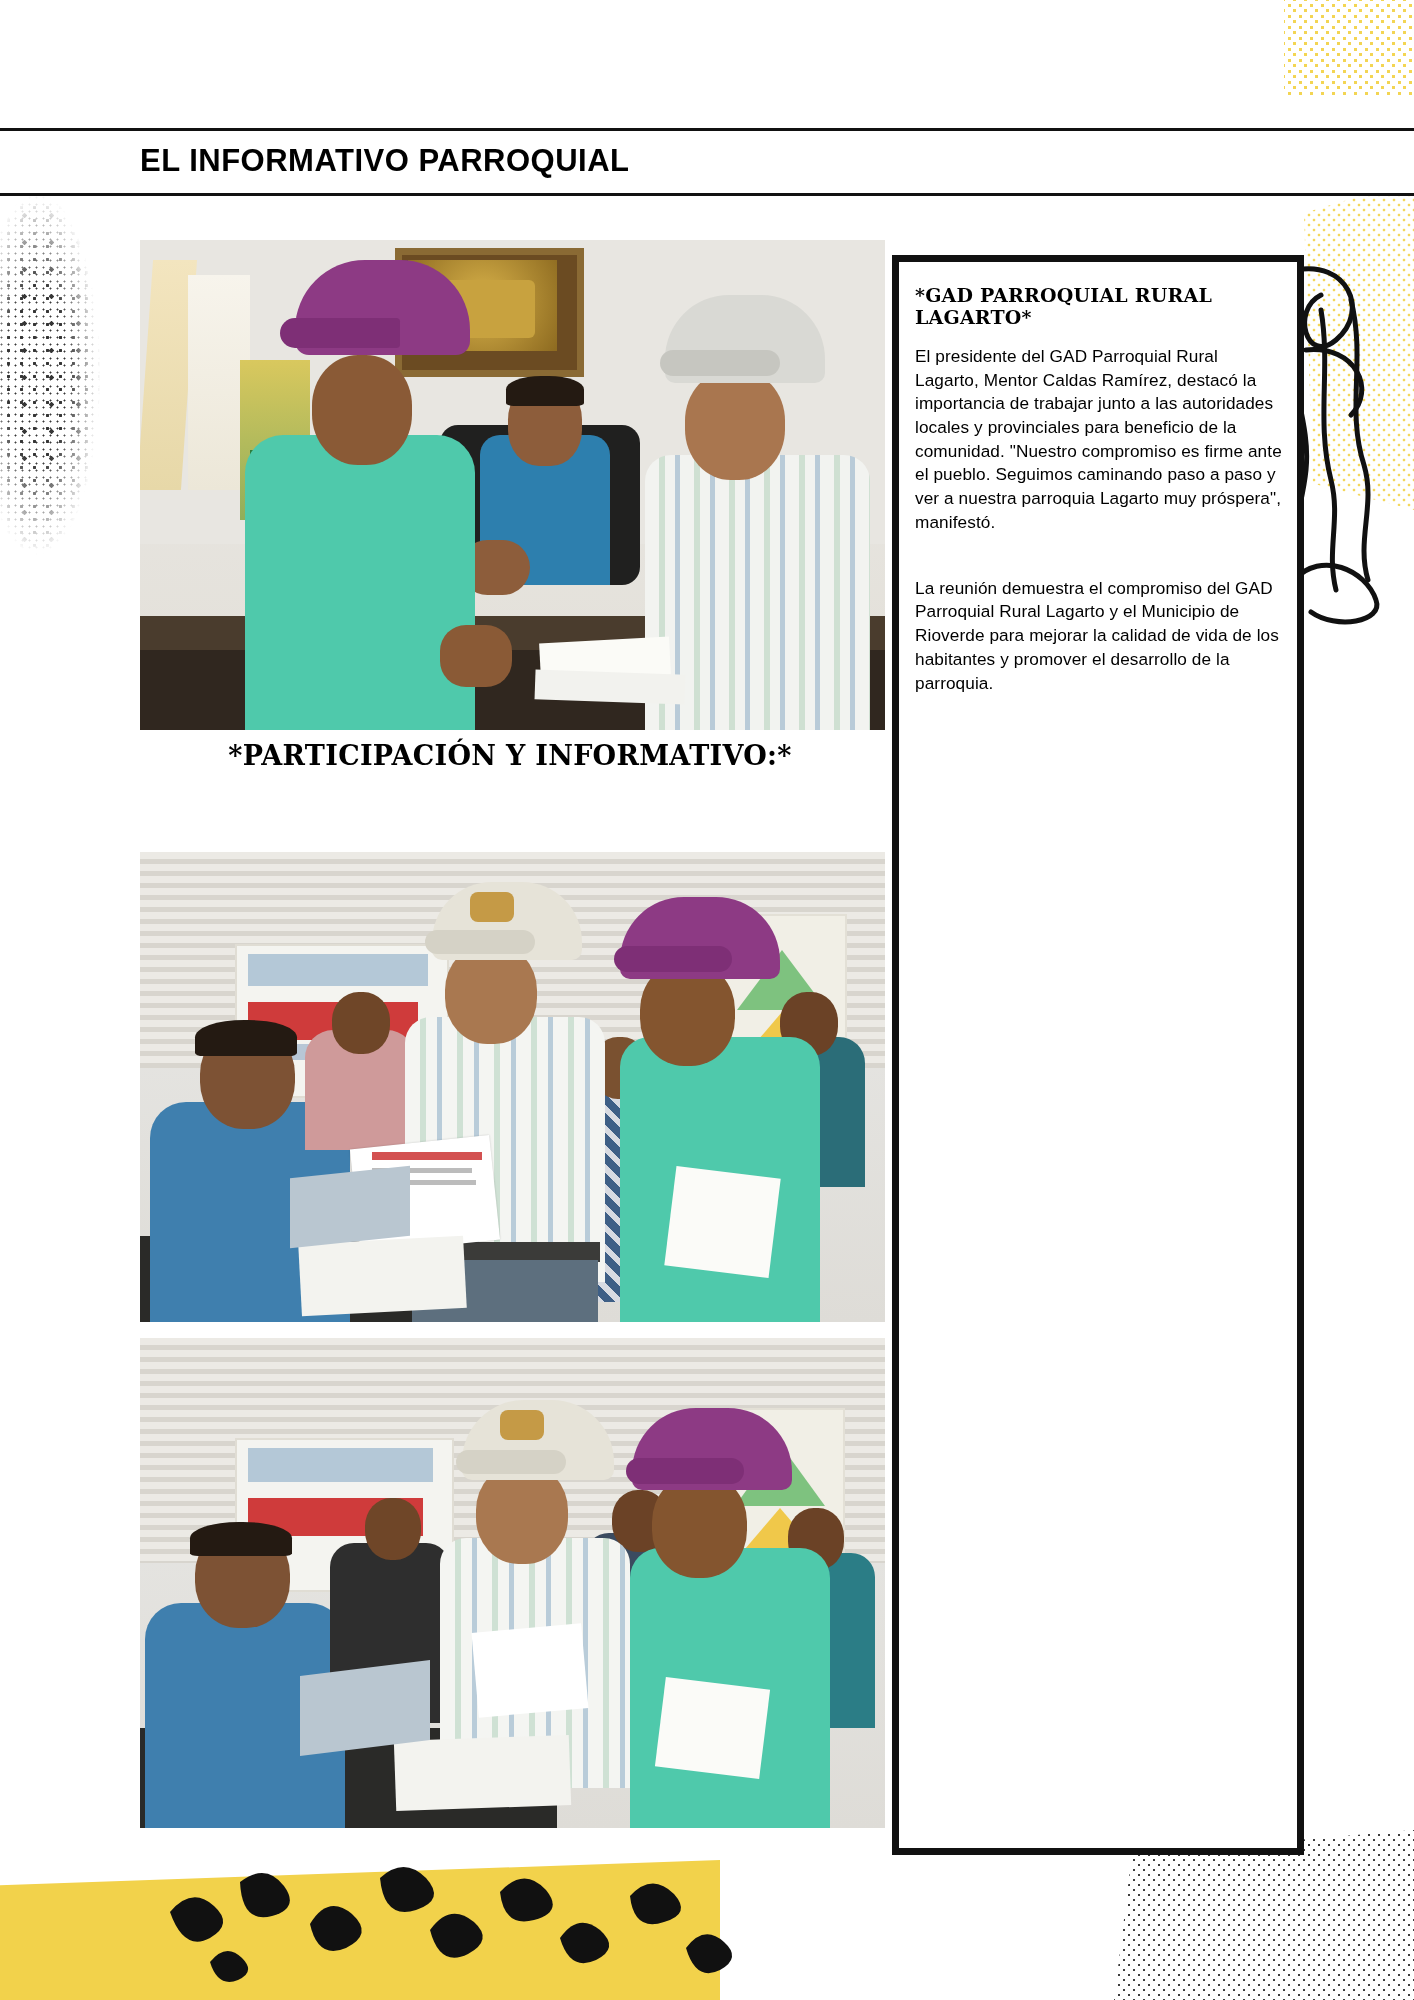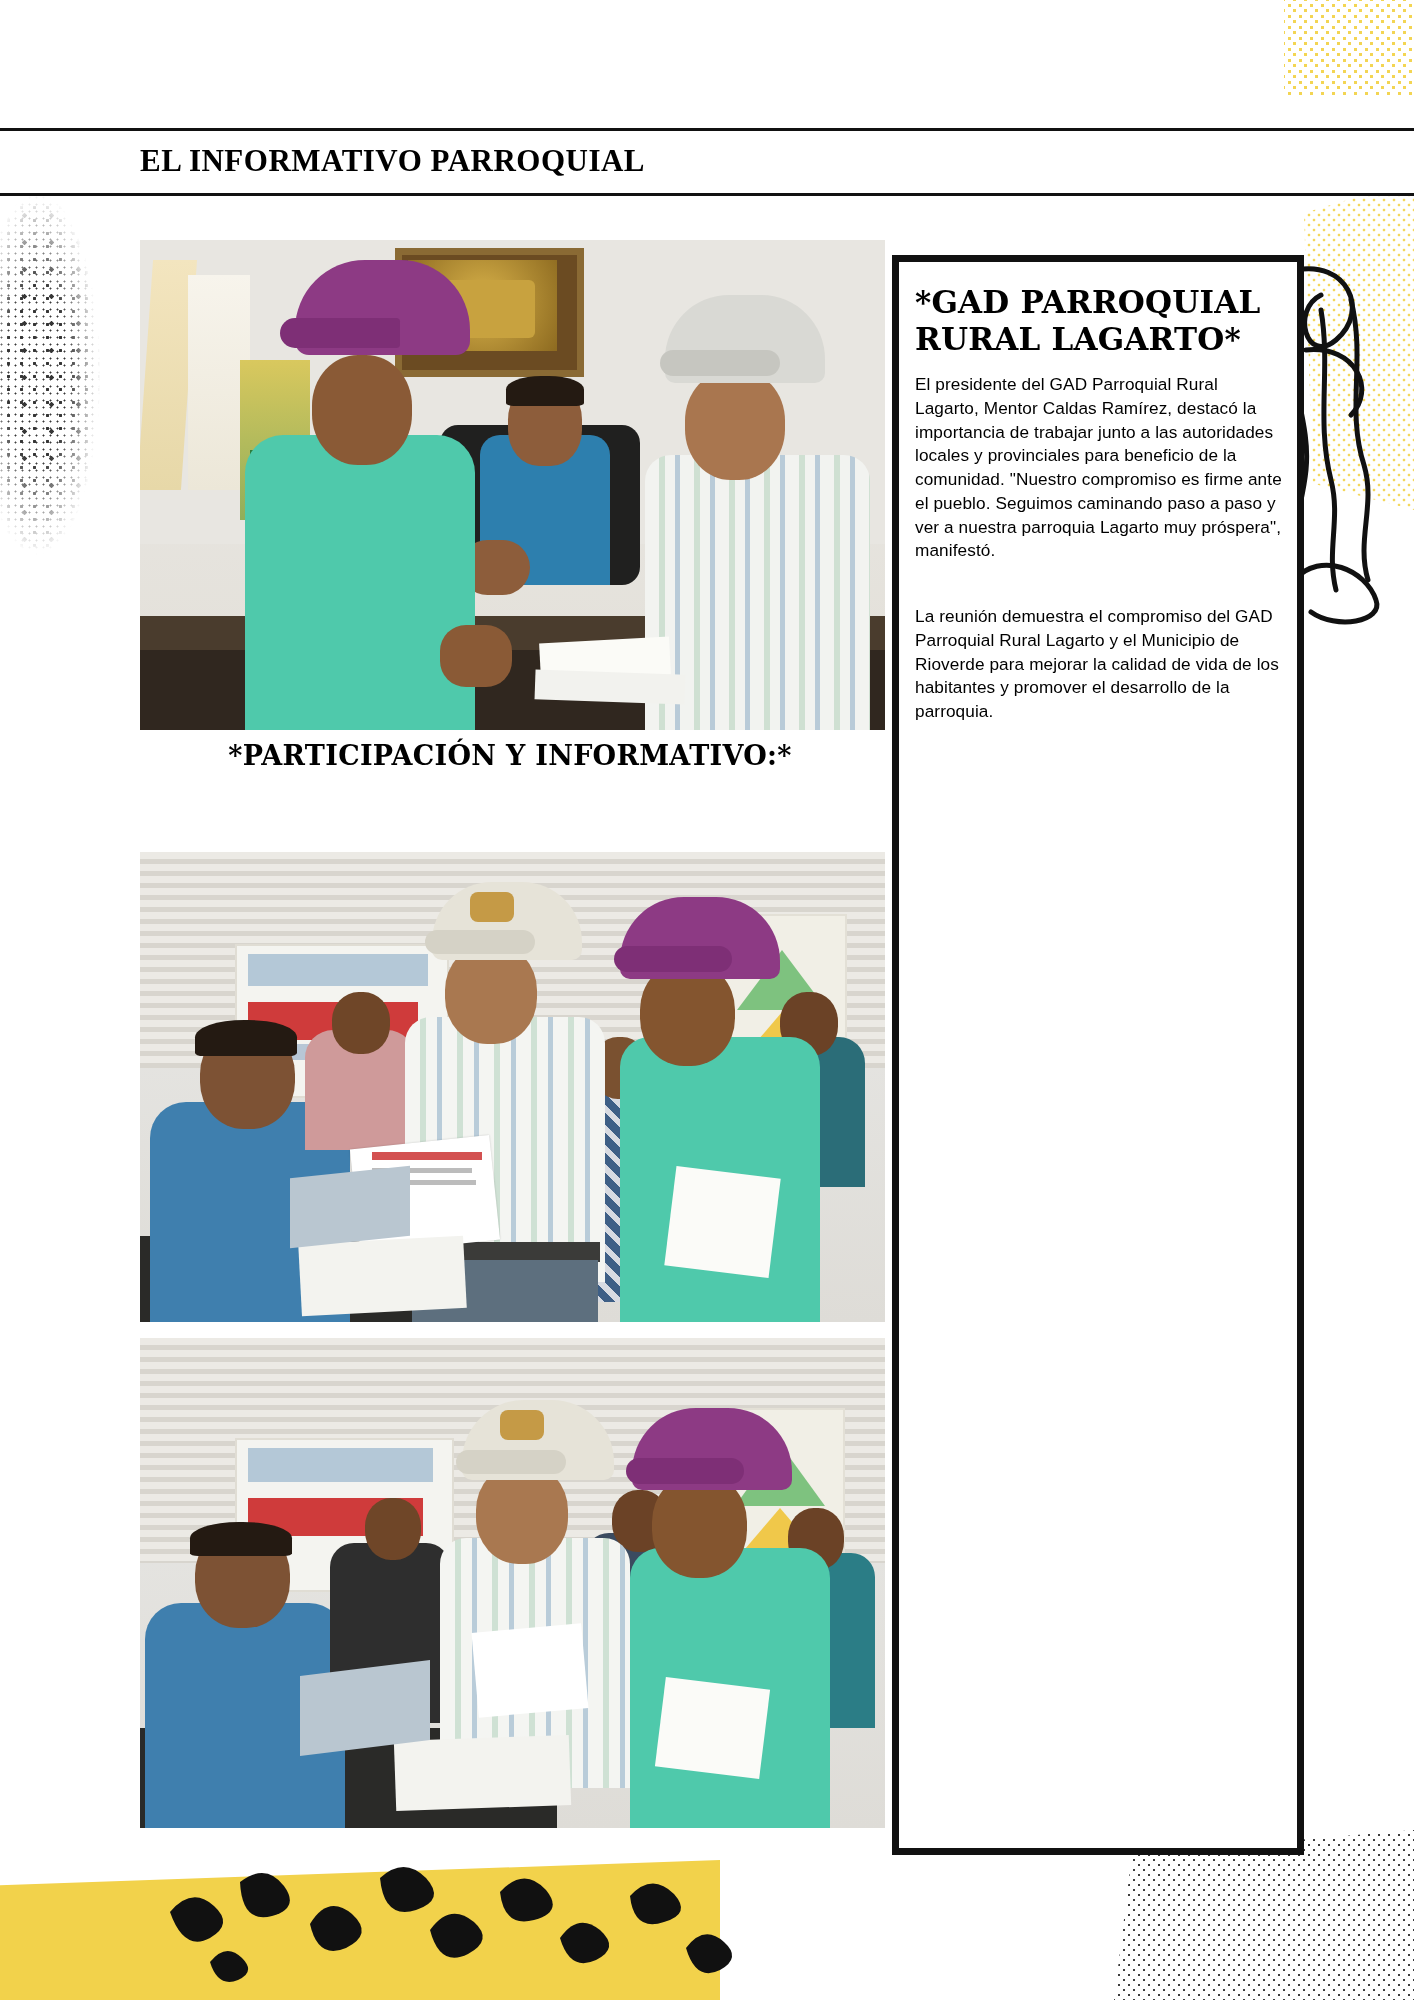--- a/index.html
+++ b/index.html
@@ -115,21 +115,21 @@
     background: #fff;
     z-index: 5;
   }
   .masthead-title {
     position: absolute;
     left: 140px;
     top: 12px;
     font-size: 31px;
     font-weight: bold;
     letter-spacing: .5px;
-    font-family: Liberation Serif, serif;
+    font-family: Liberation Sans, sans-serif;
     white-space: nowrap;
   }
   .edition-box {
     position: absolute;
     right: 58px;
     top: -15px;
     background: #111;
     color: #fff;
     padding: 7px 13px 8px 13px;
     line-height: 1.18;
@@ -171,21 +171,21 @@
     height: 1600px;
     border: 7px solid #111;
     background: #fff;
     box-sizing: border-box;
     z-index: 6;
     padding: 16px 14px 14px 16px;
   }
   .article-title {
     font-family: "DejaVu Serif", serif;
     font-weight: bold;
-    font-size: 31px;
+    font-size: 19px;
     line-height: 1.18;
     letter-spacing: .2px;
     margin: 6px 0 16px 0;
   }
   .article-p {
     font-size: 17.2px;
     line-height: 1.38;
     margin: 0 0 20px 0;
     letter-spacing: .1px;
   }

